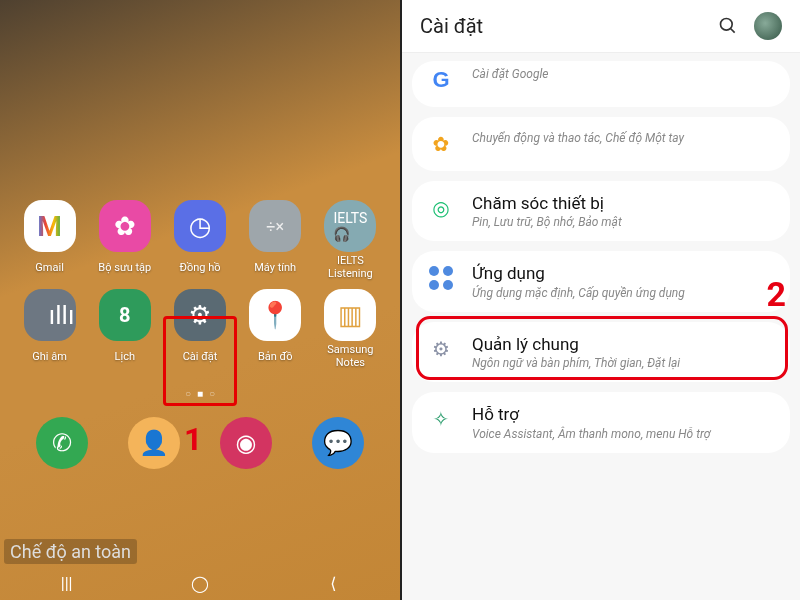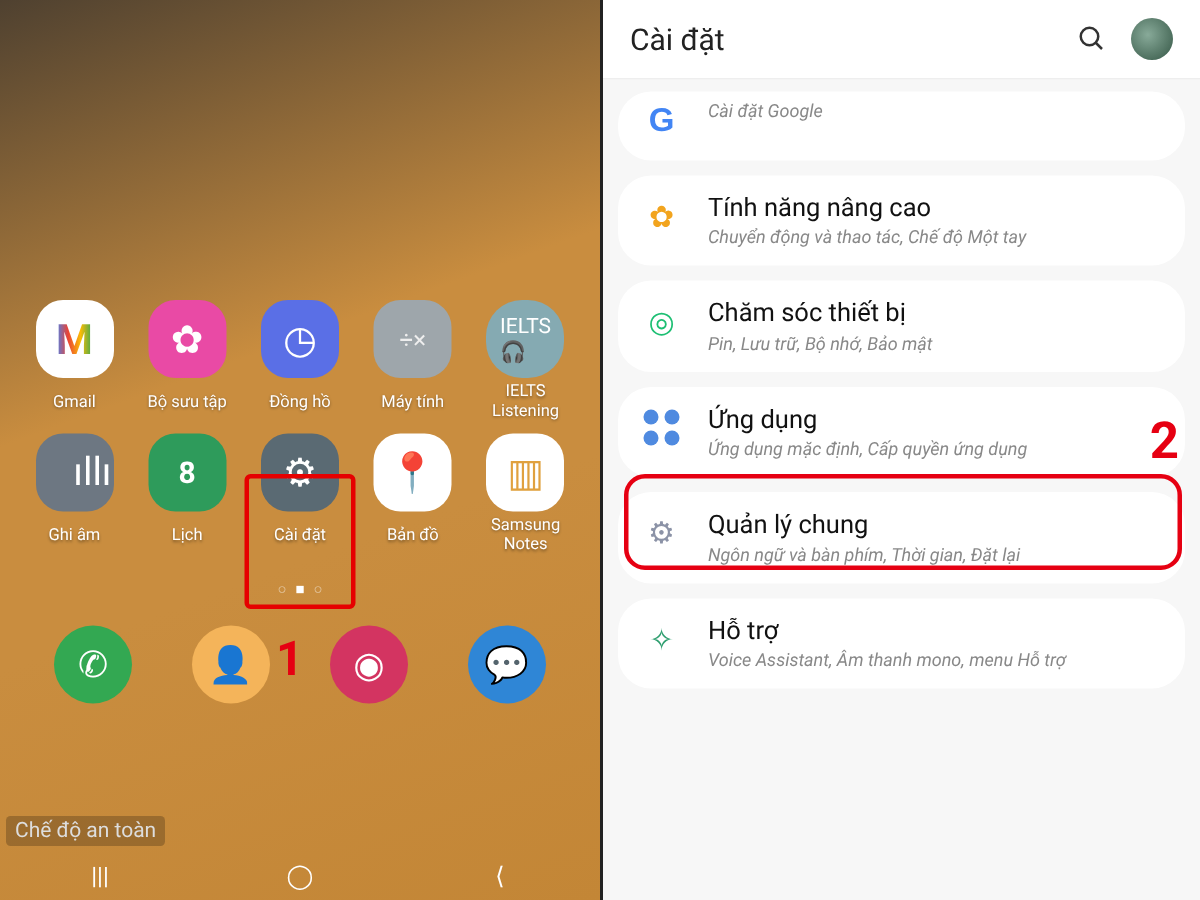--- a/index.html
+++ b/index.html
@@ -29,21 +29,21 @@
   .page-dots span { font-size: 10px; color: rgba(255,255,255,0.5);}
   .page-dots .active { color:#fff; }
 
   .dock { display:flex; justify-content: space-around; padding: 18px 16px 8px; }
   .dock .tile { width:52px; height:52px; border-radius:50%; display:flex; align-items:center; justify-content:center; font-size:24px; }
   .d-green { background:#33a852; color:#fff;}
   .d-orange{ background:#f4b45a; color:#fff;}
   .d-red   { background:#d33461; color:#fff;}
   .d-blue  { background:#2f86d6; color:#fff;}
 
-  .safe-mode { position:absolute; left:4px; bottom:36px; font-size:14px; color:#ddd; background:rgba(0,0,0,0.22); padding:2px 6px; border-radius:3px; }
+  .safe-mode { position:absolute; left:4px; bottom:36px; font-size:18px; color:#ddd; background:rgba(0,0,0,0.22); padding:2px 6px; border-radius:3px; }
 
   .nav-bar { position:absolute; left:0; right:0; bottom:0; height:34px; display:flex; justify-content:space-around; align-items:center; color:#fff; font-size:16px;}
   .nav-bar .nb { width:22px; text-align:center; }
 
   .hl1 { position:absolute; border:3px solid #e60000; border-radius:4px; pointer-events:none; }
   .hl-left { left:163px; top:316px; width:74px; height:90px; }
   .ann1 { position:absolute; left:184px; top:420px; font-size:32px; font-weight:bold; color:#e60012; }
 
   
   .right-pane { width:398px; height:600px; background:#f7f7f7; position:relative; }
@@ -173,21 +173,20 @@
           <span class="i-g">G</span>
         </div>
       <div class="c-body">
         <div class="c-sub">Cài đặt Google</div>
       </div>
     </div>
 
     <div class="card">
       <div class="c-icon i-flower">✿</div>
       <div class="c-body">
-        <div class="c-title">Tính năng nâng cao</div>
         <div class="c-sub">Chuyển động và thao tác, Chế độ Một tay</div>
       </div>
     </div>
 
     <div class="card">
       <div class="c-icon i-care">◎</div>
       <div class="c-body">
         <div class="c-title">Chăm sóc thiết bị</div>
         <div class="c-sub">Pin, Lưu trữ, Bộ nhớ, Bảo mật</div>
       </div>

